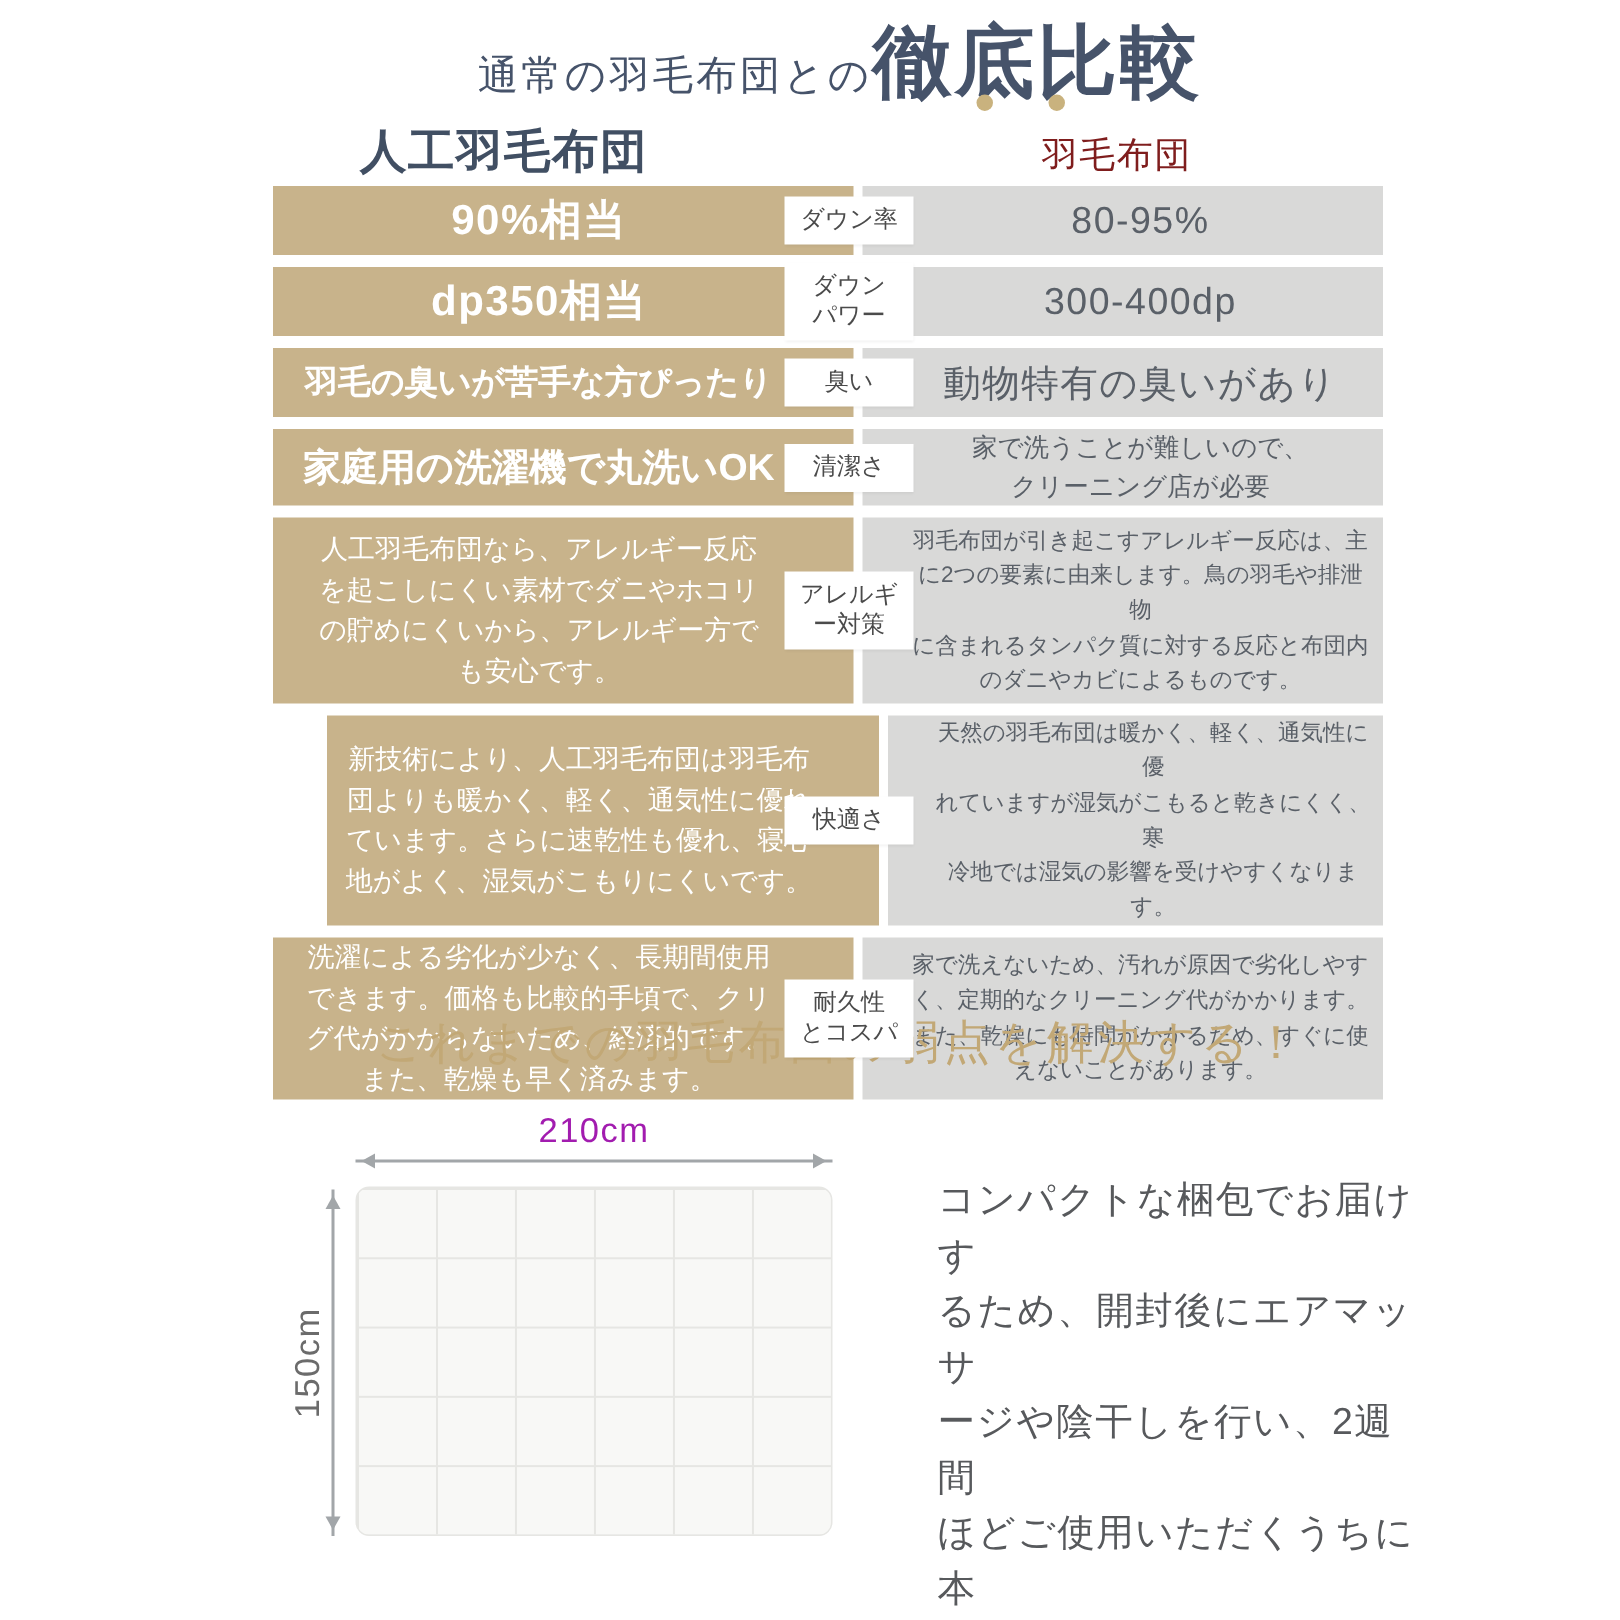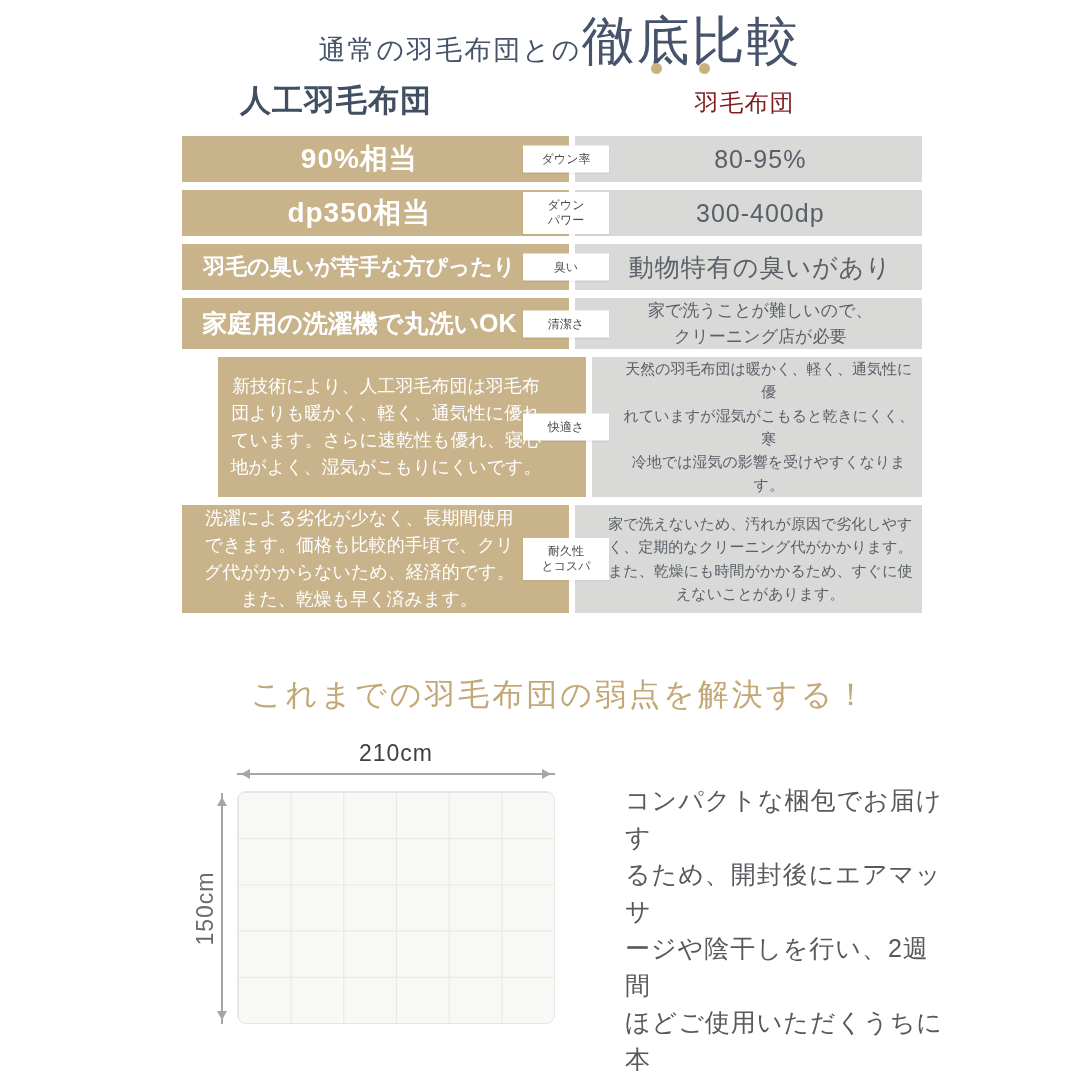--- a/index.html
+++ b/index.html
@@ -15,42 +15,42 @@
   body{
     font-family:"Liberation Sans","DejaVu Sans",sans-serif;
     width:1080px;height:1080px;position:relative;overflow:hidden;
     color:var(--body-gray);
   }
   .page{position:absolute;inset:0;background:#fff;}
 
   
   .title-wrap{position:absolute;top:6px;left:180px;width:760px;text-align:center;color:var(--heading-dark);letter-spacing:2px;white-space:nowrap;}
   .title-prefix{font-size:27px;font-weight:400;text-align:center;}
-  .title-emphasis{font-size:53px;font-weight:400;}
+  .title-emphasis{font-size:53px;font-weight:700;}
   .dot{position:absolute;top:63px;width:11px;height:11px;border-radius:50%;background:#c9b27e;}
   .dot-1{left:651px;}
   .dot-2{left:699px;}
 
   
   .col-headers{position:absolute;top:80px;left:166px;width:756px;display:flex;align-items:baseline;}
   .col-header-left{width:340px;text-align:center;font-size:31px;font-weight:bold;color:#414f63;letter-spacing:1px;}
   .col-header-spacer{width:61px;}
   .col-header-right{width:355px;text-align:center;font-size:24px;font-weight:400;color:#7f1d1d;letter-spacing:1px;}
 
   
-  .table{position:absolute;top:124px;left:182px;width:740px;margin-top:12px;}
+  .table{position:absolute;top:124px;left:182px;width:740px;}
   .row{position:relative;display:flex;margin-bottom:8px;}
   .cell{display:flex;align-items:center;justify-content:center;text-align:center;white-space:pre-line;}
   .cell-left{width:395px;background:var(--accent-tan);color:#ffffff;padding-right:40px;padding-left:8px;}
   .gutter{width:6px;}
   .cell-right{width:355px;background:var(--gray-cell);color:#5a6068;padding-left:32px;padding-right:8px;}
   .label-box{
     position:absolute;left:341px;top:50%;transform:translateY(-50%);
     width:86px;background:#fff;color:#4b4b4b;text-align:center;
-    font-size:12px;line-height:1.25;padding:6px 2px;z-index:2;
+    font-size:16px;line-height:1.25;padding:6px 2px;z-index:2;
     box-shadow:0 1px 2px rgba(0,0,0,0.06);white-space:pre-line;
   }
   .r1,.r2,.r3,.r4{min-height:46px;}
   .r5{min-height:124px;}
   .r6{min-height:88px;padding-left:36px;}
   .r7{min-height:102px;}
   .lf-big{font-size:28px;font-weight:bold;letter-spacing:1px;}
   .lf-mid22{font-size:22px;font-weight:bold;}
   .lf-mid25{font-size:25px;font-weight:bold;}
   .lf-small{font-size:18px;font-weight:500;line-height:1.5;}
@@ -58,21 +58,21 @@
   .rt-mid{font-size:17px;line-height:1.5;}
   .rt-small{font-size:15px;line-height:1.55;}
 
   
   .solution-heading{position:absolute;top:674px;left:180px;width:760px;text-align:center;
     font-size:31px;font-weight:400;color:var(--gold-text);letter-spacing:3px;}
 
   
   .bottom{position:absolute;top:740px;left:180px;width:760px;height:320px;}
   .size-width-label{position:absolute;left:57px;top:0;width:318px;text-align:center;
-    font-size:23px;color:#404040;letter-spacing:1px;}
+    font-size:23px;color:#a21caf;letter-spacing:1px;}
   .h-arrow{position:absolute;left:57px;top:33px;width:318px;height:2px;background:var(--arrow-gray);}
   .h-arrow::before{content:"";position:absolute;left:-1px;top:-4px;
     border:5px solid transparent;border-right:9px solid var(--arrow-gray);}
   .h-arrow::after{content:"";position:absolute;right:-1px;top:-4px;
     border:5px solid transparent;border-left:9px solid var(--arrow-gray);}
   .v-arrow{position:absolute;left:41px;top:53px;width:2px;height:231px;background:var(--arrow-gray);}
   .v-arrow::before{content:"";position:absolute;top:-1px;left:-4px;
     border:5px solid transparent;border-bottom:9px solid var(--arrow-gray);}
   .v-arrow::after{content:"";position:absolute;bottom:-1px;left:-4px;
     border:5px solid transparent;border-top:9px solid var(--arrow-gray);}
@@ -130,20 +130,33 @@
     </div>
 
     <div class="row r4">
       <div class="cell cell-left lf-mid25">家庭用の洗濯機で丸洗いOK</div>
       <div class="gutter"></div>
       <div class="cell cell-right rt-mid">家で洗うことが難しいので、
 クリーニング店が必要</div>
       <div class="label-box">清潔さ</div>
     </div>
 
+    <div class="row r5">
+      <div class="cell cell-left lf-small">人工羽毛布団なら、アレルギー反応
+を起こしにくい素材でダニやホコリ
+の貯めにくいから、アレルギー方で
+も安心です。</div>
+      <div class="gutter"></div>
+      <div class="cell cell-right rt-small">羽毛布団が引き起こすアレルギー反応は、主
+に2つの要素に由来します。鳥の羽毛や排泄物
+に含まれるタンパク質に対する反応と布団内
+のダニやカビによるものです。</div>
+      <div class="label-box">アレルギ
+ー対策</div>
+    </div>
 
     <div class="row r6">
       <div class="cell cell-left lf-small">新技術により、人工羽毛布団は羽毛布
 団よりも暖かく、軽く、通気性に優れ
 ています。さらに速乾性も優れ、寝心
 地がよく、湿気がこもりにくいです。</div>
       <div class="gutter"></div>
       <div class="cell cell-right rt-small">天然の羽毛布団は暖かく、軽く、通気性に優
 れていますが湿気がこもると乾きにくく、寒
 冷地では湿気の影響を受けやすくなります。</div>

